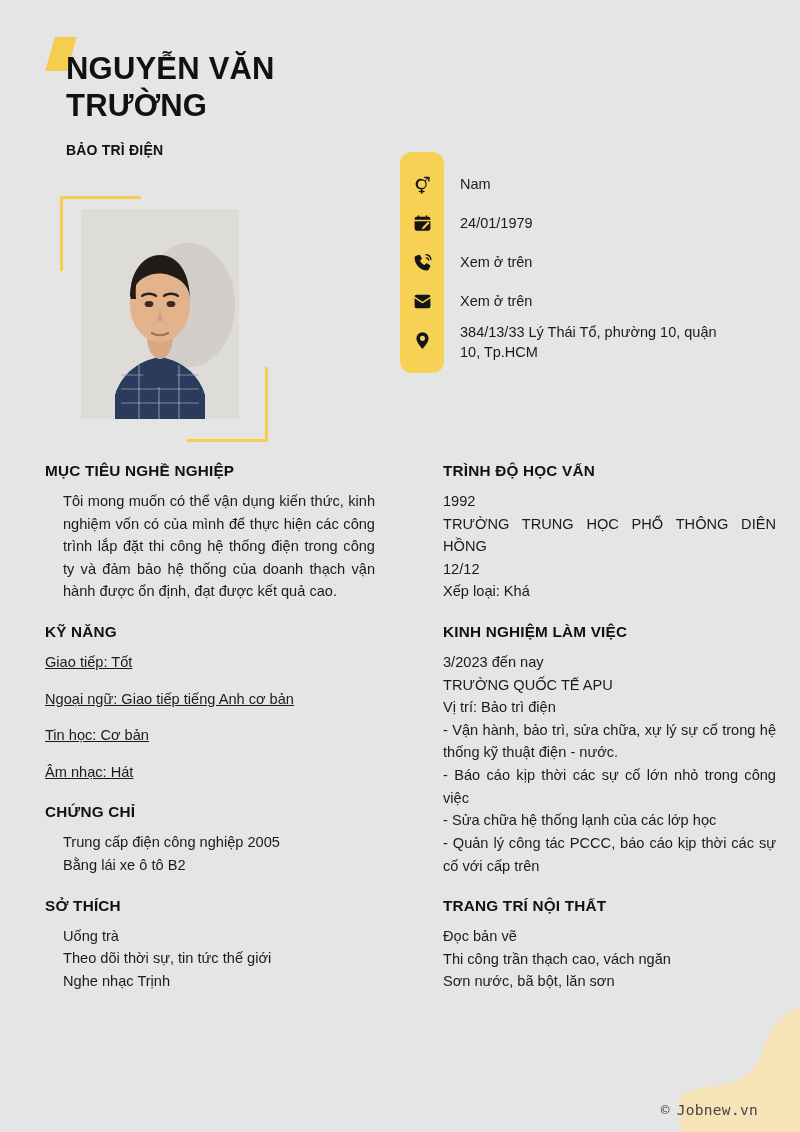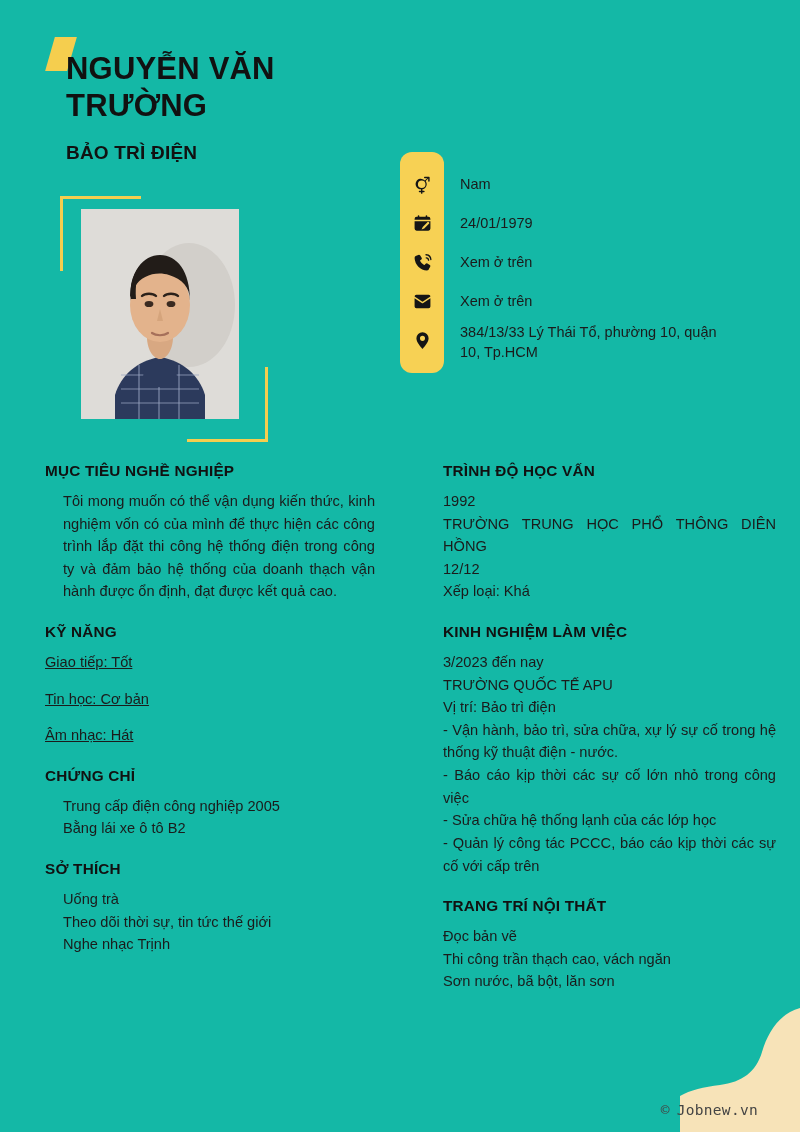--- a/index.html
+++ b/index.html
@@ -13,21 +13,21 @@
     position: relative;
     overflow: hidden;
     font-family: "Liberation Sans", sans-serif;
     color: #1b1b1b;
     -webkit-font-smoothing: antialiased;
   }
 
   .page {
     position: absolute;
     inset: 0;
-    background: #14b8a6;
+    background: #e5e5e5;
   }
 
   
   .accent-parallelogram {
     position: absolute;
     left: 50px;
     top: 37px;
     width: 22px;
     height: 34px;
     background: #F5CE4E;
@@ -55,21 +55,21 @@
   .full-name {
     font-size: 31px;
     font-weight: 700;
     line-height: 1.20;
     letter-spacing: 0.2px;
     color: #111111;
     margin: 0;
     text-transform: uppercase;
   }
   .job-title {
-    font-size: 19px;
+    font-size: 14px;
     font-weight: 700;
     letter-spacing: 0.2px;
     color: #111111;
     margin: 18px 0 0 0;
     text-transform: uppercase;
   }
 
   
   .photo-area {
     position: absolute;
@@ -293,20 +293,21 @@
 
     <div class="section">
       <h2 class="section-title">MỤC TIÊU NGHỀ NGHIỆP</h2>
       <p class="para">Tôi mong muốn có thể vận dụng kiến thức, kinh nghiệm vốn có của mình để thực hiện các công trình lắp đặt thi công hệ thống điện trong công ty và đảm bảo hệ thống của doanh thạch vận hành được ổn định, đạt được kết quả cao.</p>
     </div>
 
     <div class="section">
       <h2 class="section-title">KỸ NĂNG</h2>
       <ul class="line-list spaced">
         <li>Giao tiếp: Tốt</li>
+        <li>Ngoại ngữ: Giao tiếp tiếng Anh cơ bản</li>
         <li>Tin học: Cơ bản</li>
         <li>Âm nhạc: Hát</li>
       </ul>
     </div>
 
     <div class="section">
       <h2 class="section-title">CHỨNG CHỈ</h2>
       <ul class="line-list indent">
         <li>Trung cấp điện công nghiệp 2005</li>
         <li>Bằng lái xe ô tô B2</li>

